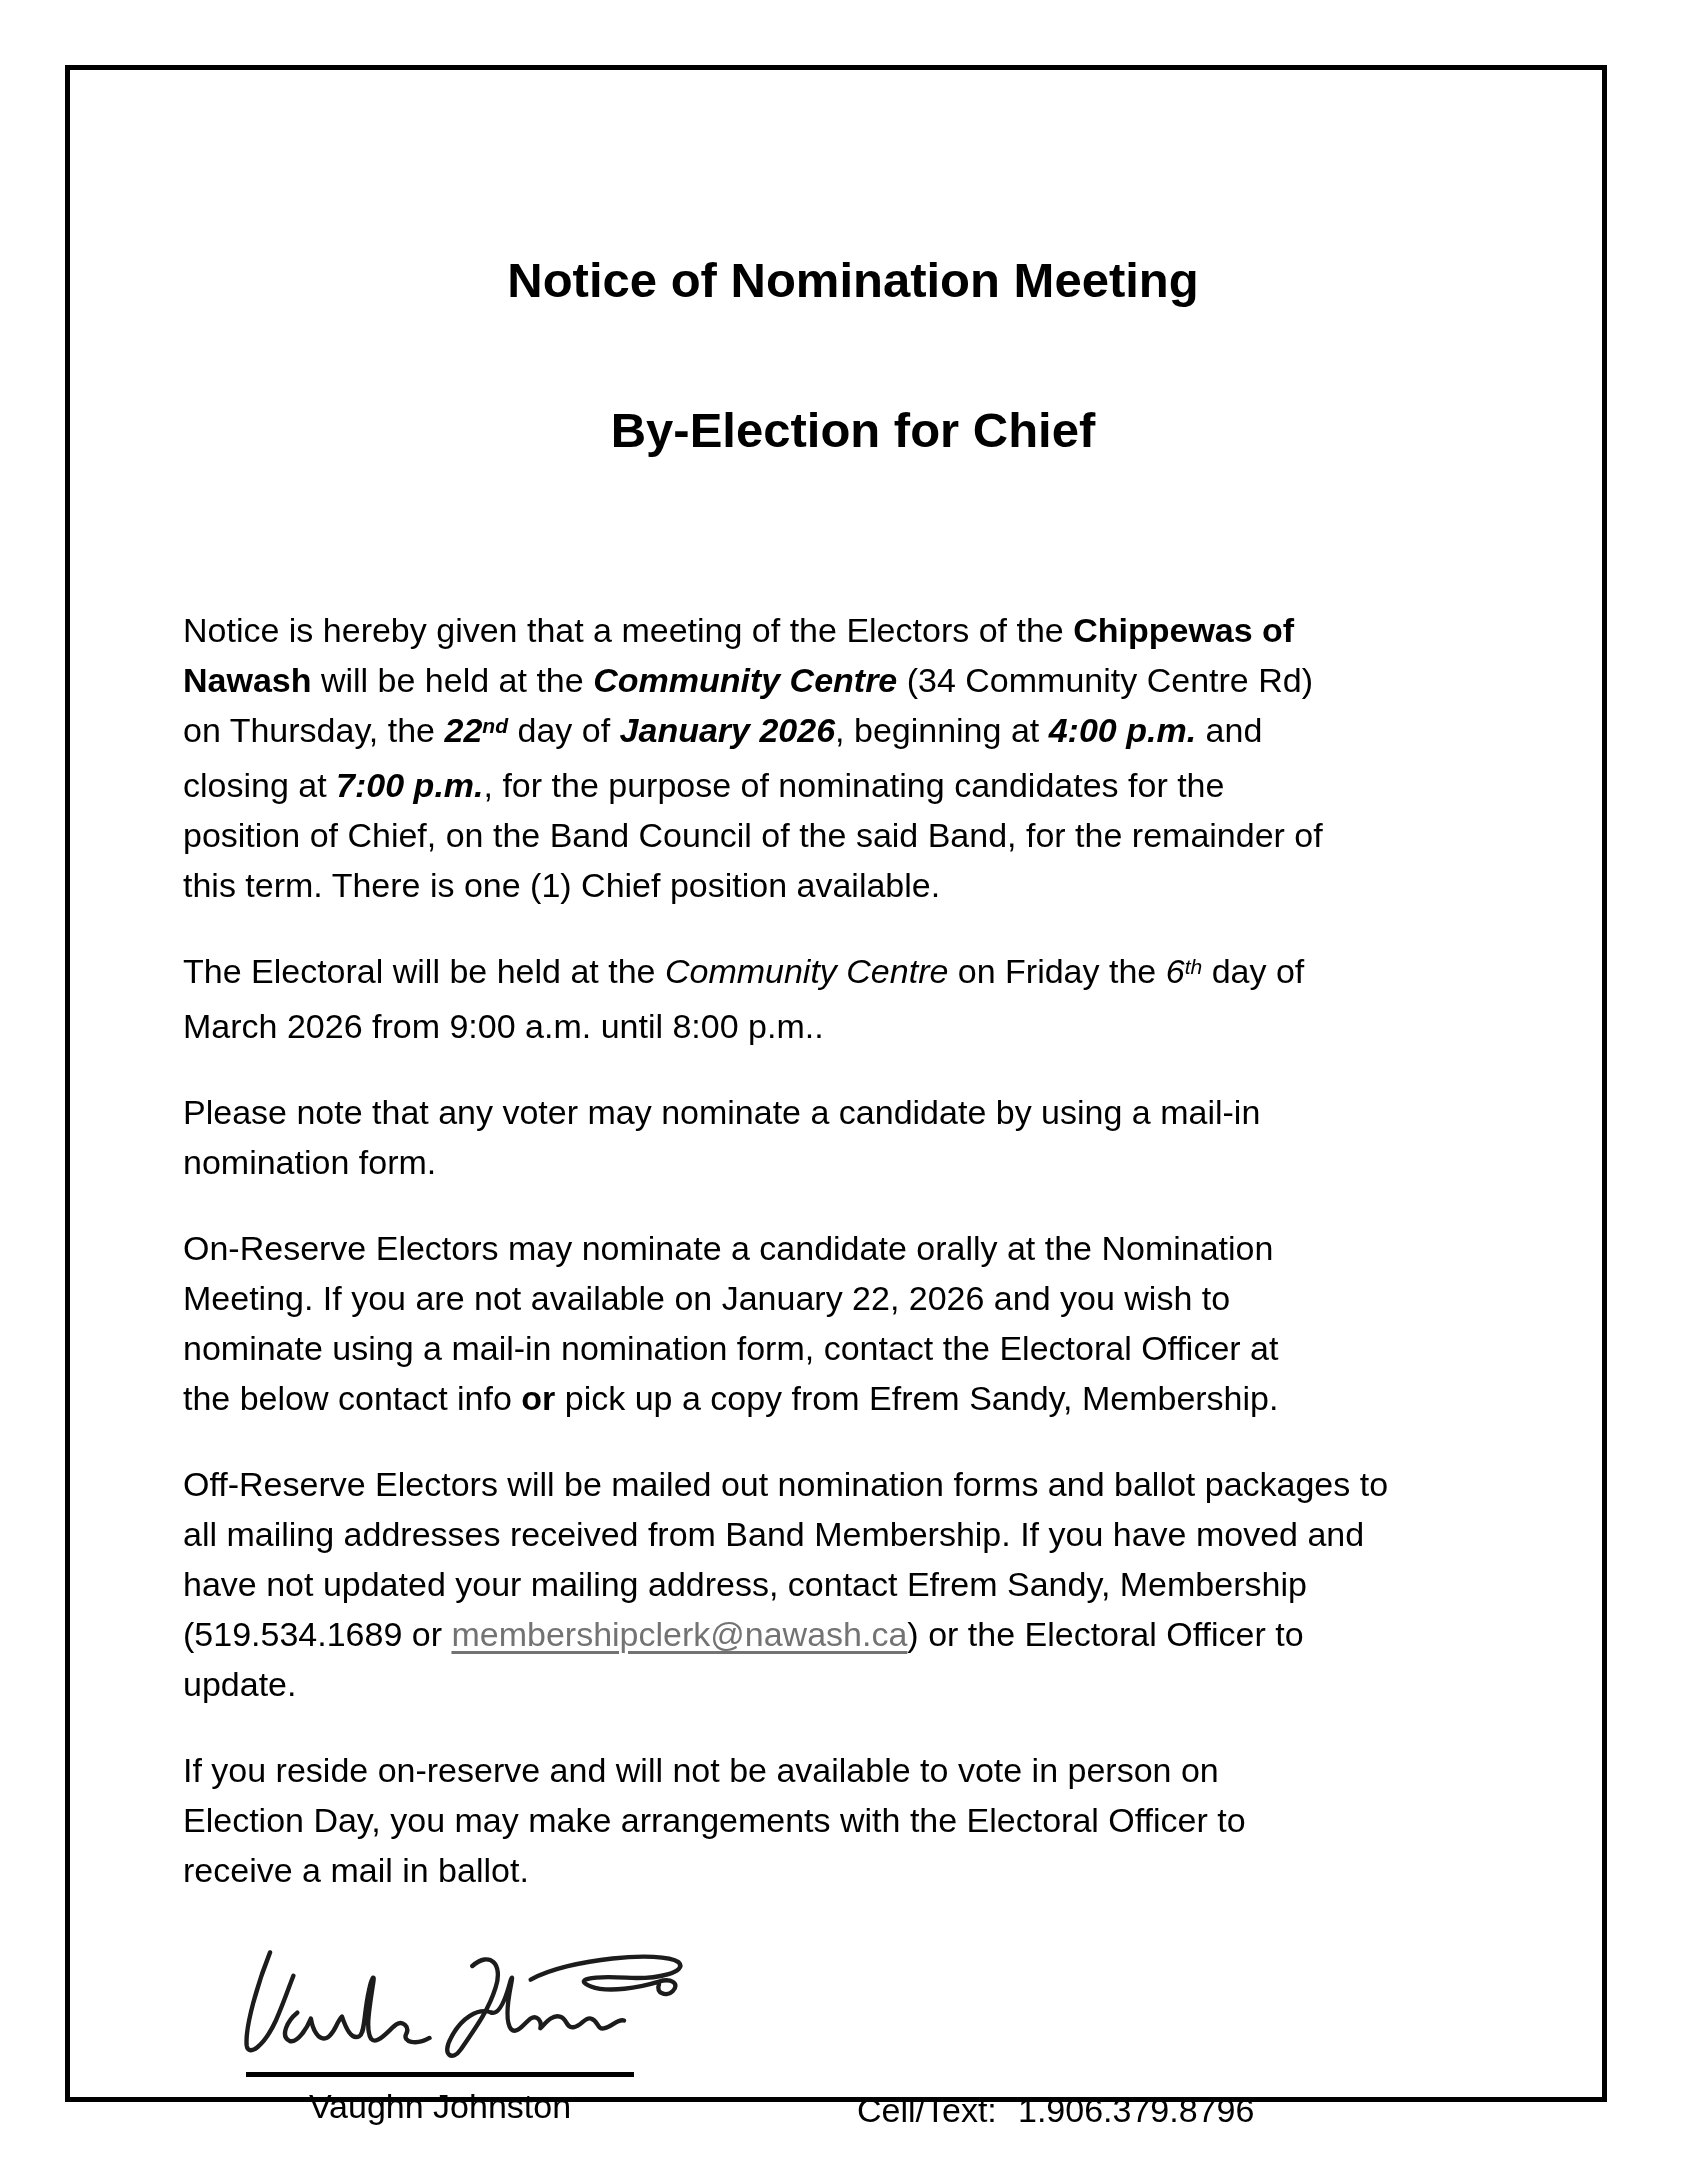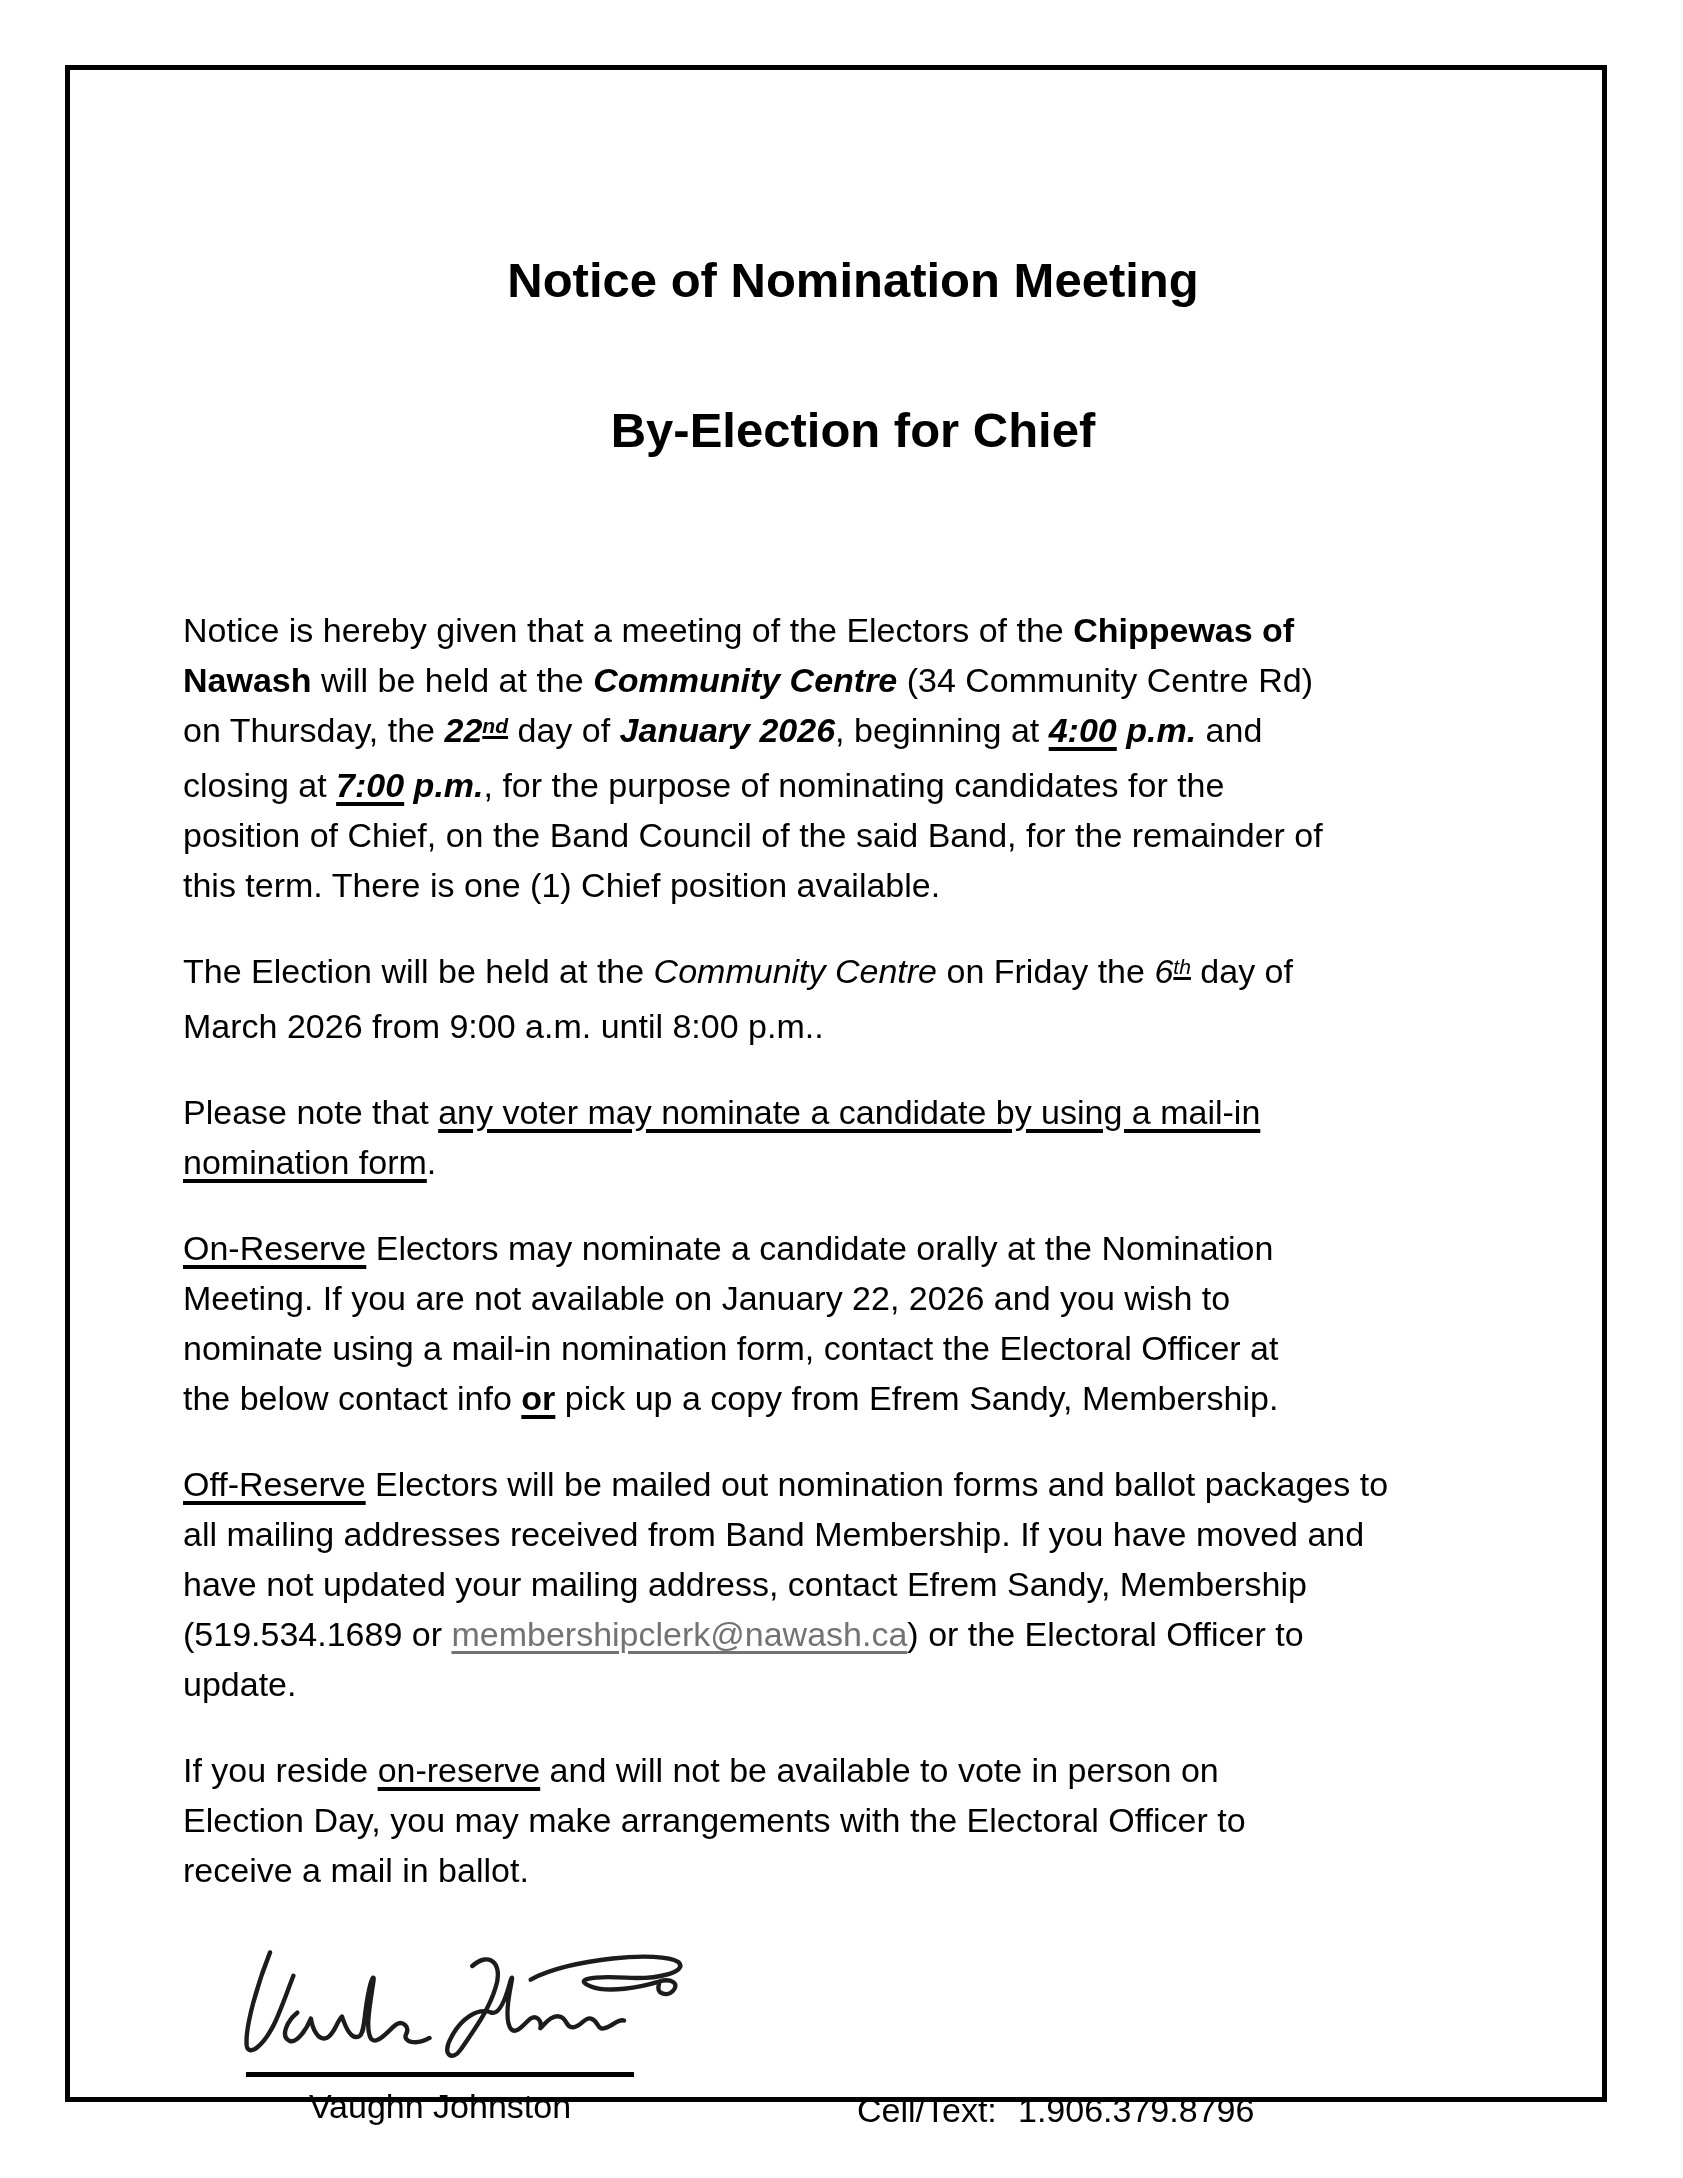--- a/index.html
+++ b/index.html
@@ -26,21 +26,21 @@
     line-height:50px;
     margin:0 0 50px 0;
     white-space:pre;
   }
   .body-text{font-size:34px;line-height:50px;}
   .para{margin:0 0 36px 0;}
   .line{white-space:pre;}
   .run{}
   .b{font-weight:bold;}
   .i{font-style:italic;}
-  .u{text-decoration:underline;text-decoration-thickness:3.5px;text-underline-offset:5px;}
+  .u{text-decoration-thickness:3.5px;text-underline-offset:5px;}
   .sup{font-size:0.62em;position:relative;top:-0.42em;}
   .sup.u{text-decoration-thickness:2.5px;text-underline-offset:3px;}
   a.link{color:#737373;text-decoration:underline;text-decoration-thickness:3px;text-underline-offset:5px;cursor:pointer;}
 
   .sig-section{position:relative;margin-top:16px;}
   .sig-art{display:block;margin-left:50px;width:465px;height:141px;}
   .sig-rule{margin-left:63px;width:388px;border-bottom:5px solid #000;}
   .sig-name-block{margin-left:63px;width:388px;text-align:center;font-size:34px;line-height:45px;padding-top:7px;}
   .contact-block{position:absolute;left:674px;bottom:-4px;font-size:34px;line-height:45px;}
   .contact-row{display:flex;}
@@ -61,21 +61,21 @@
     <div class="body-text">
         <div class="para">
           <div class="line"><span class="run">Notice is hereby given that a meeting of the Electors of the </span><span class="run b">Chippewas of</span></div>
           <div class="line"><span class="run b">Nawash</span><span class="run"> will be held at the </span><span class="run b i">Community Centre</span><span class="run"> (34 Community Centre Rd)</span></div>
           <div class="line"><span class="run">on Thursday, the </span><span class="run b i">22</span><span class="run b i u sup">nd</span><span class="run"> day of </span><span class="run b i">January 2026</span><span class="run">, beginning at </span><span class="run b i u">4:00</span><span class="run"> </span><span class="run b i">p.m.</span><span class="run"> and</span></div>
           <div class="line"><span class="run">closing at </span><span class="run b i u">7:00</span><span class="run"> </span><span class="run b i">p.m.</span><span class="run">, for the purpose of nominating candidates for the</span></div>
           <div class="line"><span class="run">position of Chief, on the Band Council of the said Band, for the remainder of</span></div>
           <div class="line"><span class="run">this term. There is one (1) Chief position available.</span></div>
         </div>
         <div class="para">
-          <div class="line"><span class="run">The Election will be held at the </span><span class="run i">Community Centre</span><span class="run"> on Friday the </span><span class="run i">6</span><span class="run i u sup">th</span><span class="run"> day of</span></div>
+          <div class="line"><span class="run">The Electoral will be held at the </span><span class="run i">Community Centre</span><span class="run"> on Friday the </span><span class="run i">6</span><span class="run i u sup">th</span><span class="run"> day of</span></div>
           <div class="line"><span class="run">March 2026 from 9:00 a.m. until 8:00 p.m..</span></div>
         </div>
         <div class="para">
           <div class="line"><span class="run">Please note that </span><span class="run u">any voter may nominate a candidate by using a mail-in</span></div>
           <div class="line"><span class="run u">nomination form</span><span class="run">.</span></div>
         </div>
         <div class="para">
           <div class="line"><span class="run u">On-Reserve</span><span class="run"> Electors may nominate a candidate orally at the Nomination</span></div>
           <div class="line"><span class="run">Meeting. If you are not available on January 22, 2026 and you wish to</span></div>
           <div class="line"><span class="run">nominate using a mail-in nomination form, contact the Electoral Officer at</span></div>

